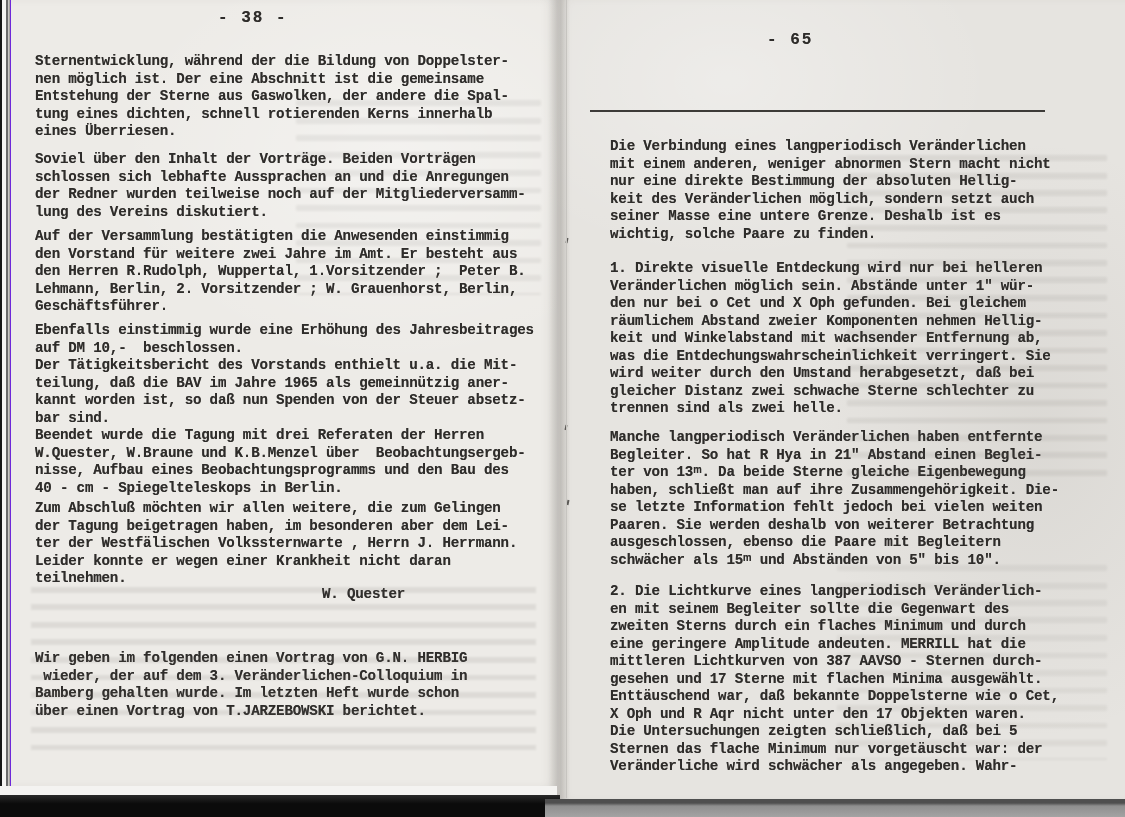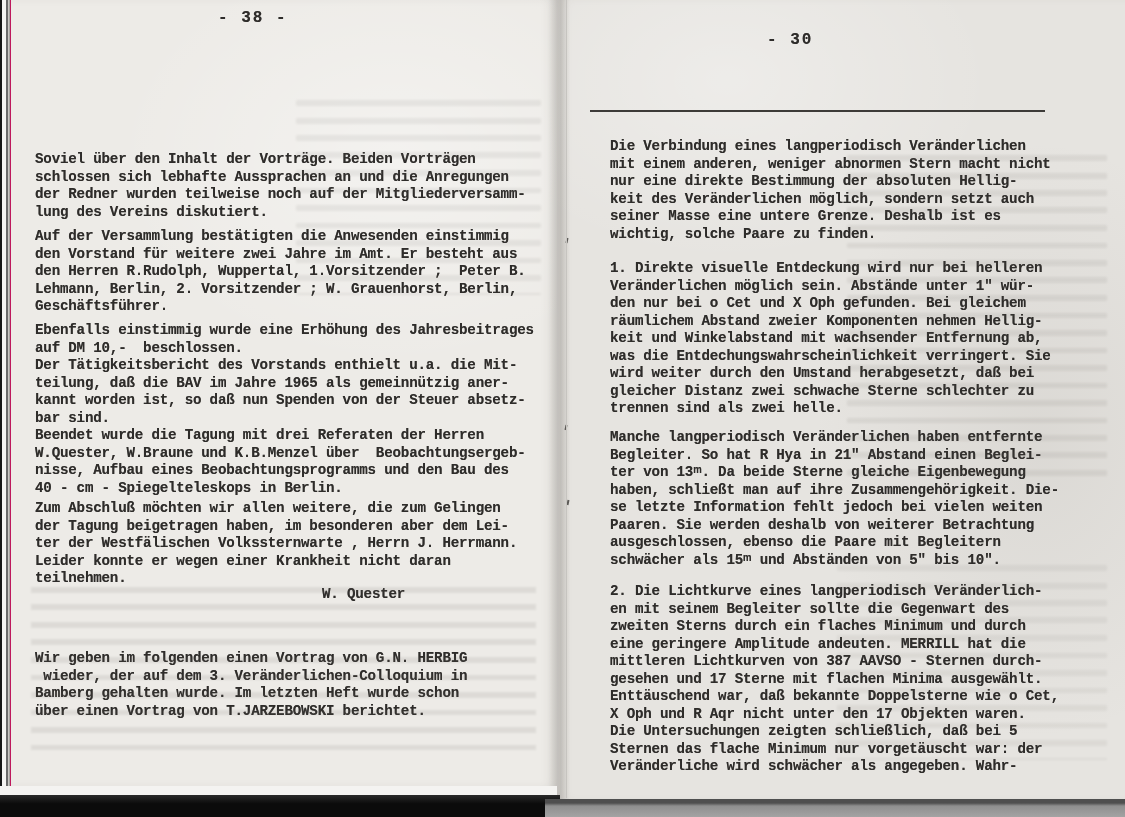--- a/index.html
+++ b/index.html
@@ -1,18 +1,18 @@
 <!DOCTYPE html>
 <html><head>
 <meta charset="utf-8">
 <style>
   html,body{margin:0;padding:0;background:#777;}
   .canvas{
     position:relative;width:1125px;height:817px;overflow:hidden;
-    background:#be185d;
+    background:#6d28d9;
     font-family:"Liberation Mono","DejaVu Sans Mono",monospace;
   }
   .page{position:absolute;top:0;}
   .page-left{
     left:11px;width:546px;height:786px;
     background:
       radial-gradient(ellipse 400px 300px at 70% 20%, rgba(255,255,255,.35), transparent 70%),
       #edebe7;
     box-shadow:inset -10px 0 14px -8px rgba(60,55,48,.22);
   }
@@ -52,20 +52,25 @@
   .speck{position:absolute;width:2px;height:5px;background:#5d5b58;transform:rotate(12deg);}
 </style>
 </head>
 <body>
 
 <div class="canvas">
 
   <div class="page page-left">
     <div class="txt pagenum" style="left:207px;top:8px;">- 38 -</div>
 
+    <div class="txt" style="left:24px;top:53px;">Sternentwicklung, während der die Bildung von Doppelster-
+nen möglich ist. Der eine Abschnitt ist die gemeinsame
+Entstehung der Sterne aus Gaswolken, der andere die Spal-
+tung eines dichten, schnell rotierenden Kerns innerhalb
+eines Überriesen.</div>
 
     <div class="txt" style="left:24px;top:151px;">Soviel über den Inhalt der Vorträge. Beiden Vorträgen
 schlossen sich lebhafte Aussprachen an und die Anregungen
 der Redner wurden teilweise noch auf der Mitgliederversamm-
 lung des Vereins diskutiert.</div>
 
     <div class="txt" style="left:24px;top:228px;">Auf der Versammlung bestätigten die Anwesenden einstimmig
 den Vorstand für weitere zwei Jahre im Amt. Er besteht aus
 den Herren R.Rudolph, Wuppertal, 1.Vorsitzender ;  Peter B.
 Lehmann, Berlin, 2. Vorsitzender ; W. Grauenhorst, Berlin,
@@ -93,21 +98,21 @@
     <div class="txt" style="left:24px;top:644px;margin-top:6px;">Wir geben im folgenden einen Vortrag von G.N. HERBIG
  wieder, der auf dem 3. Veränderlichen-Colloquium in
 Bamberg gehalten wurde. Im letzten Heft wurde schon
 über einen Vortrag von T.JARZEBOWSKI berichtet.</div>
 
     <div class="ghost" style="left:285px;top:95px;width:245px;height:200px;opacity:.09;"></div>
     <div class="ghost" style="left:20px;top:582px;width:505px;height:180px;opacity:.12;"></div>
   </div>
 
   <div class="page page-right">
-    <div class="txt pagenum" style="left:210px;top:30px;">- 30</div>
+    <div class="txt pagenum" style="left:210px;top:30px;">- 65</div>
 
     <div class="rule" style="left:33px;top:110px;width:455px;"></div>
 
     <div class="txt" style="left:53px;top:138px;">Die Verbindung eines langperiodisch Veränderlichen
 mit einem anderen, weniger abnormen Stern macht nicht
 nur eine direkte Bestimmung der absoluten Hellig-
 keit des Veränderlichen möglich, sondern setzt auch
 seiner Masse eine untere Grenze. Deshalb ist es
 wichtig, solche Paare zu finden.</div>
 

